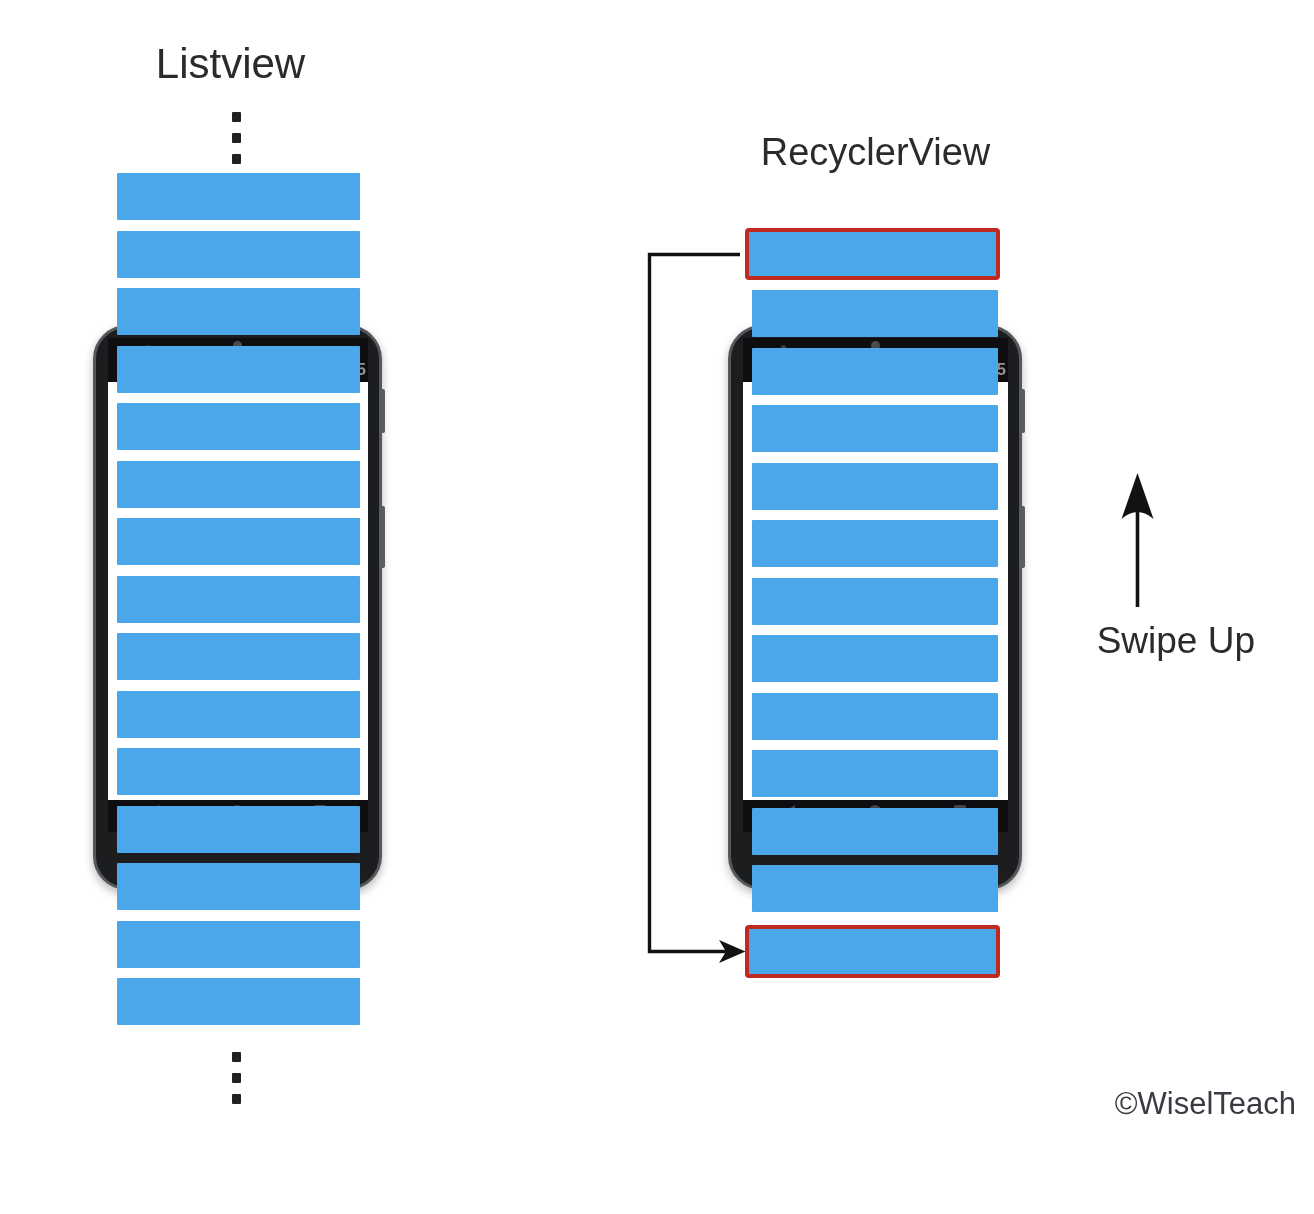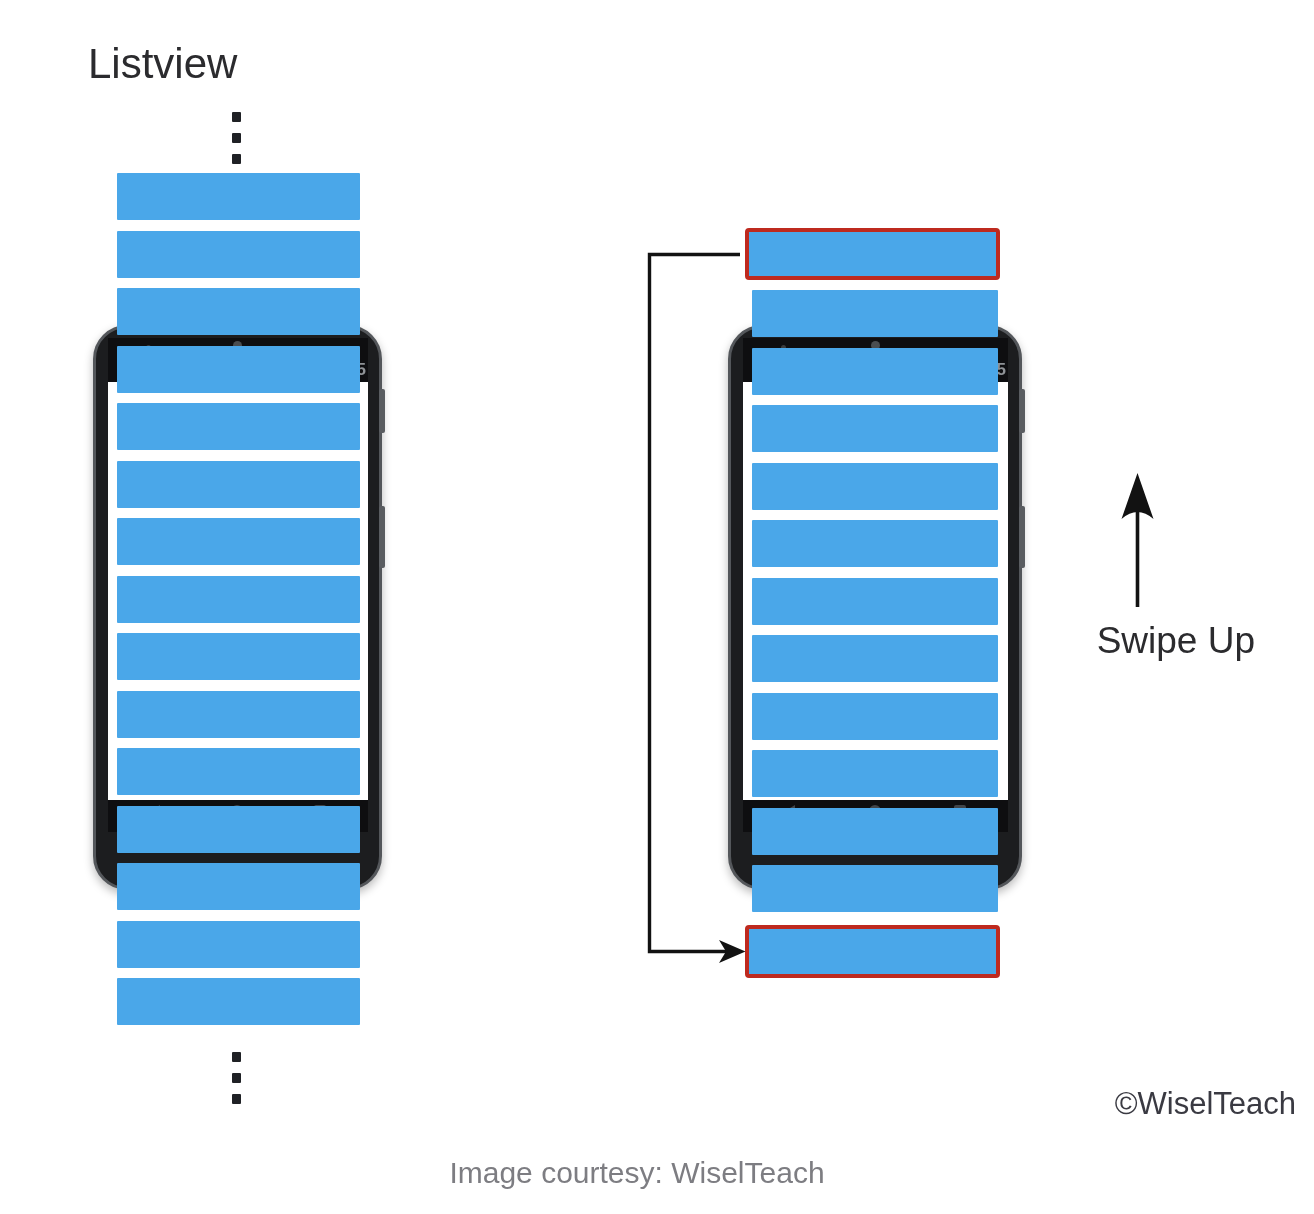--- a/index.html
+++ b/index.html
@@ -1,21 +1,21 @@
 <!DOCTYPE html>
 <html style="--blue: #4AA7E9; --red: #BE2A1F; --ink: #121212; --title_ink: #2B2B2E; --caption_gray: #7D7D82; --watermark_ink: #3A3A42; --phone_body: #1C1D1F; --phone_rim: #54575B; --screen_band: #0E0E10; --nav_icon: #41454A; --camera: #4A4D50;"><head>
 <meta charset="utf-8">
 <style>
   html,body{margin:0;padding:0;background:#fff;}
   .canvas{
     position:relative;width:1314px;height:1214px;background:#fff;overflow:hidden;
     font-family:"Liberation Sans", sans-serif;
   }
   
-  .panel-title{position:absolute;color:var(--title_ink);}
+  .panel-title{position:absolute;text-align:center;color:var(--title_ink);}
   .title-left{left:88px;top:40px;width:285px;font-size:42px;}
   .title-right{left:733px;top:131px;width:285px;font-size:38px;}
   .swipe-label{position:absolute;left:1023px;top:620px;width:232px;text-align:right;
     font-size:37px;color:var(--title_ink);}
   .watermark{position:absolute;right:18px;top:1086px;font-size:31px;color:var(--watermark_ink);margin-left:28px;}
   .caption{position:absolute;left:0;top:1156px;width:1274px;text-align:center;
     font-size:30px;color:var(--caption_gray);}
   
   .dots{position:absolute;left:232px;width:9px;z-index:2;}
   .dots-top{top:112px;}
@@ -53,20 +53,21 @@
   .recycled-bottom{left:745px;top:925px;width:255px;height:53px;}
   
   .arrows{position:absolute;left:0;top:0;width:1314px;height:1214px;z-index:5;pointer-events:none;}
 </style>
 </head>
 <body>
 
 <div class="canvas">
 
   <div class="panel-title title-left">Listview</div>
+  <div class="panel-title title-right">RecyclerView</div>
 
   <div class="dots dots-top">
     <div class="dot"></div>
     <div class="dot"></div>
     <div class="dot"></div>
   </div>
   <div class="dots dots-bottom">
     <div class="dot"></div>
     <div class="dot"></div>
     <div class="dot"></div>
@@ -142,15 +143,14 @@
       <path d="M 745.5 951.5 L 719 940 L 726 951.5 L 719 963 Z" fill="var(--ink)"></path>
     </g>
     <g>
       <path d="M 1137.5 607 L 1137.5 503" fill="none" stroke="var(--ink)" stroke-width="3.6"></path>
       <path d="M 1137.5 473 L 1153.5 519 Q 1137.5 505 1121.5 519 Z" fill="var(--ink)"></path>
     </g>
   </svg>
 
   <div class="swipe-label">Swipe Up</div>
   <div class="watermark">©WiselTeach</div>
-  <div class="caption">Image courtesy: WiselTeach</div>
 
 </div>
 
 </body></html>

